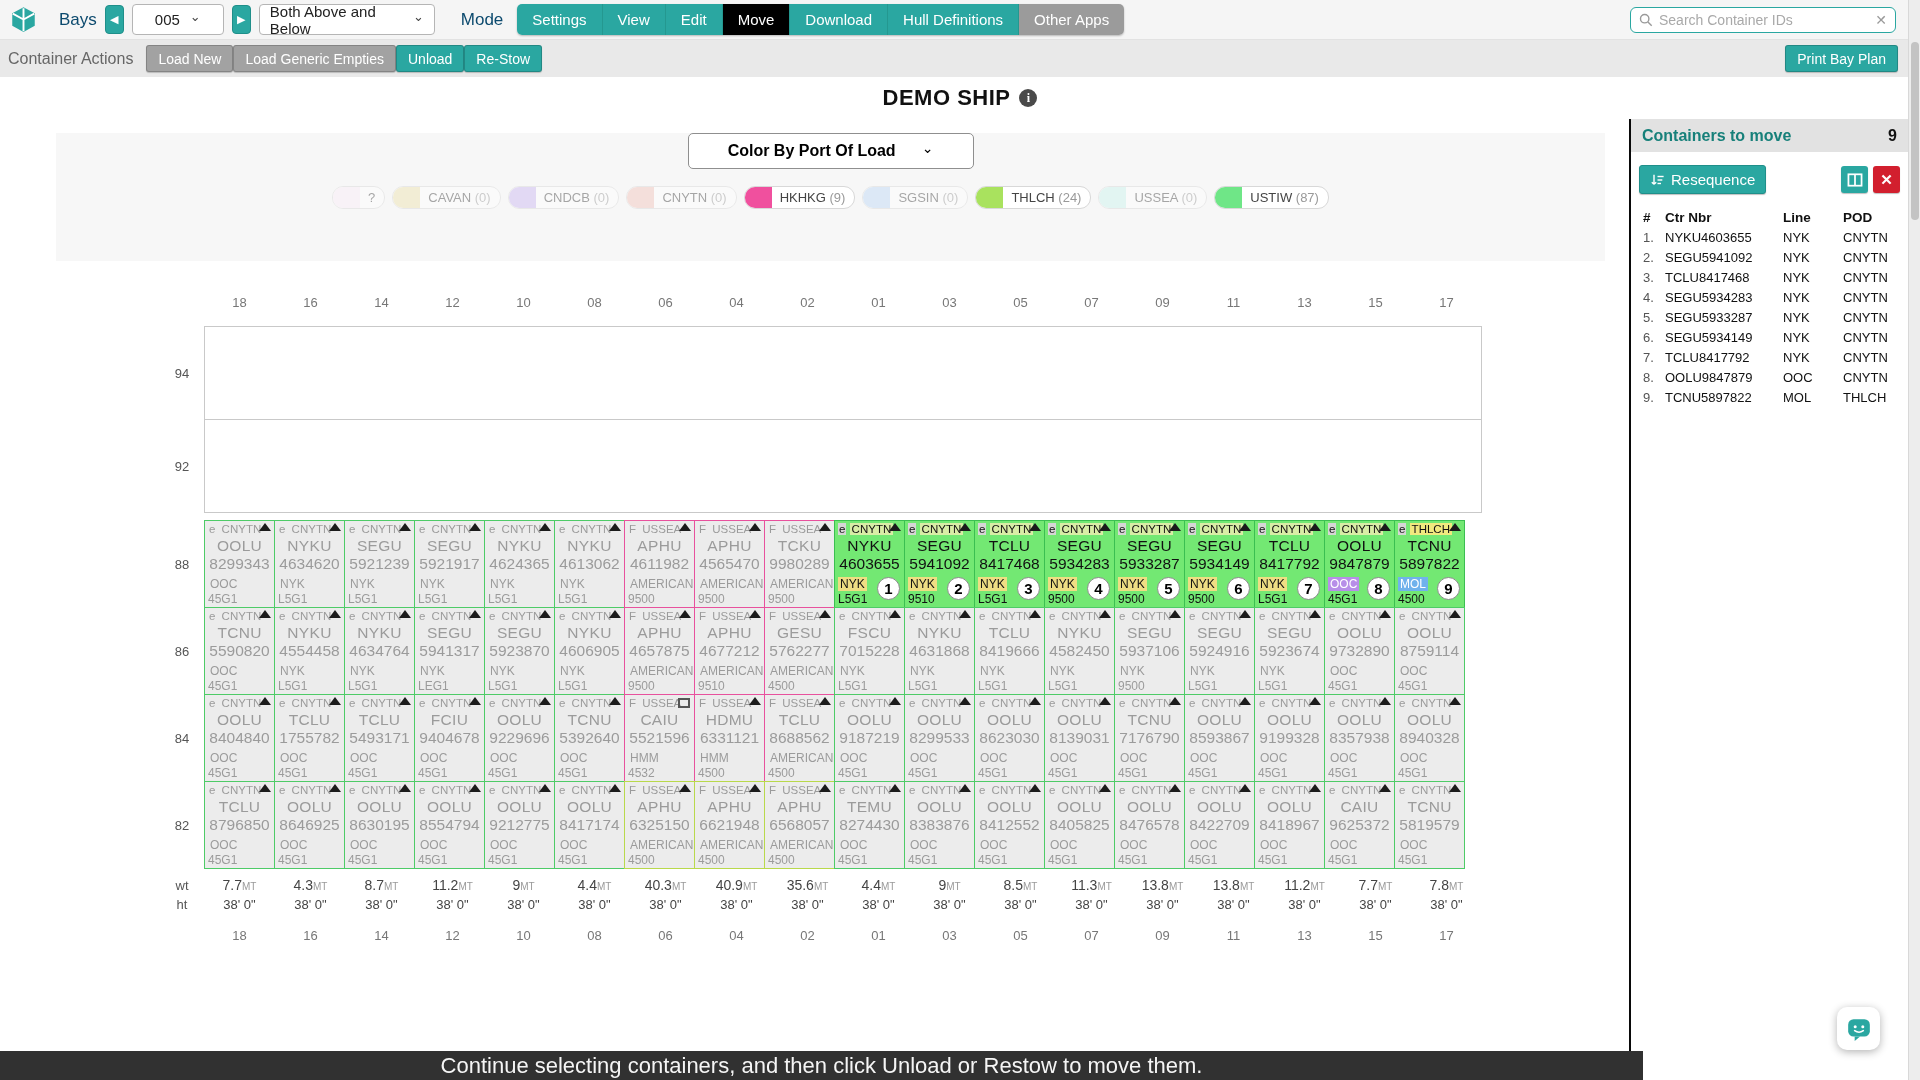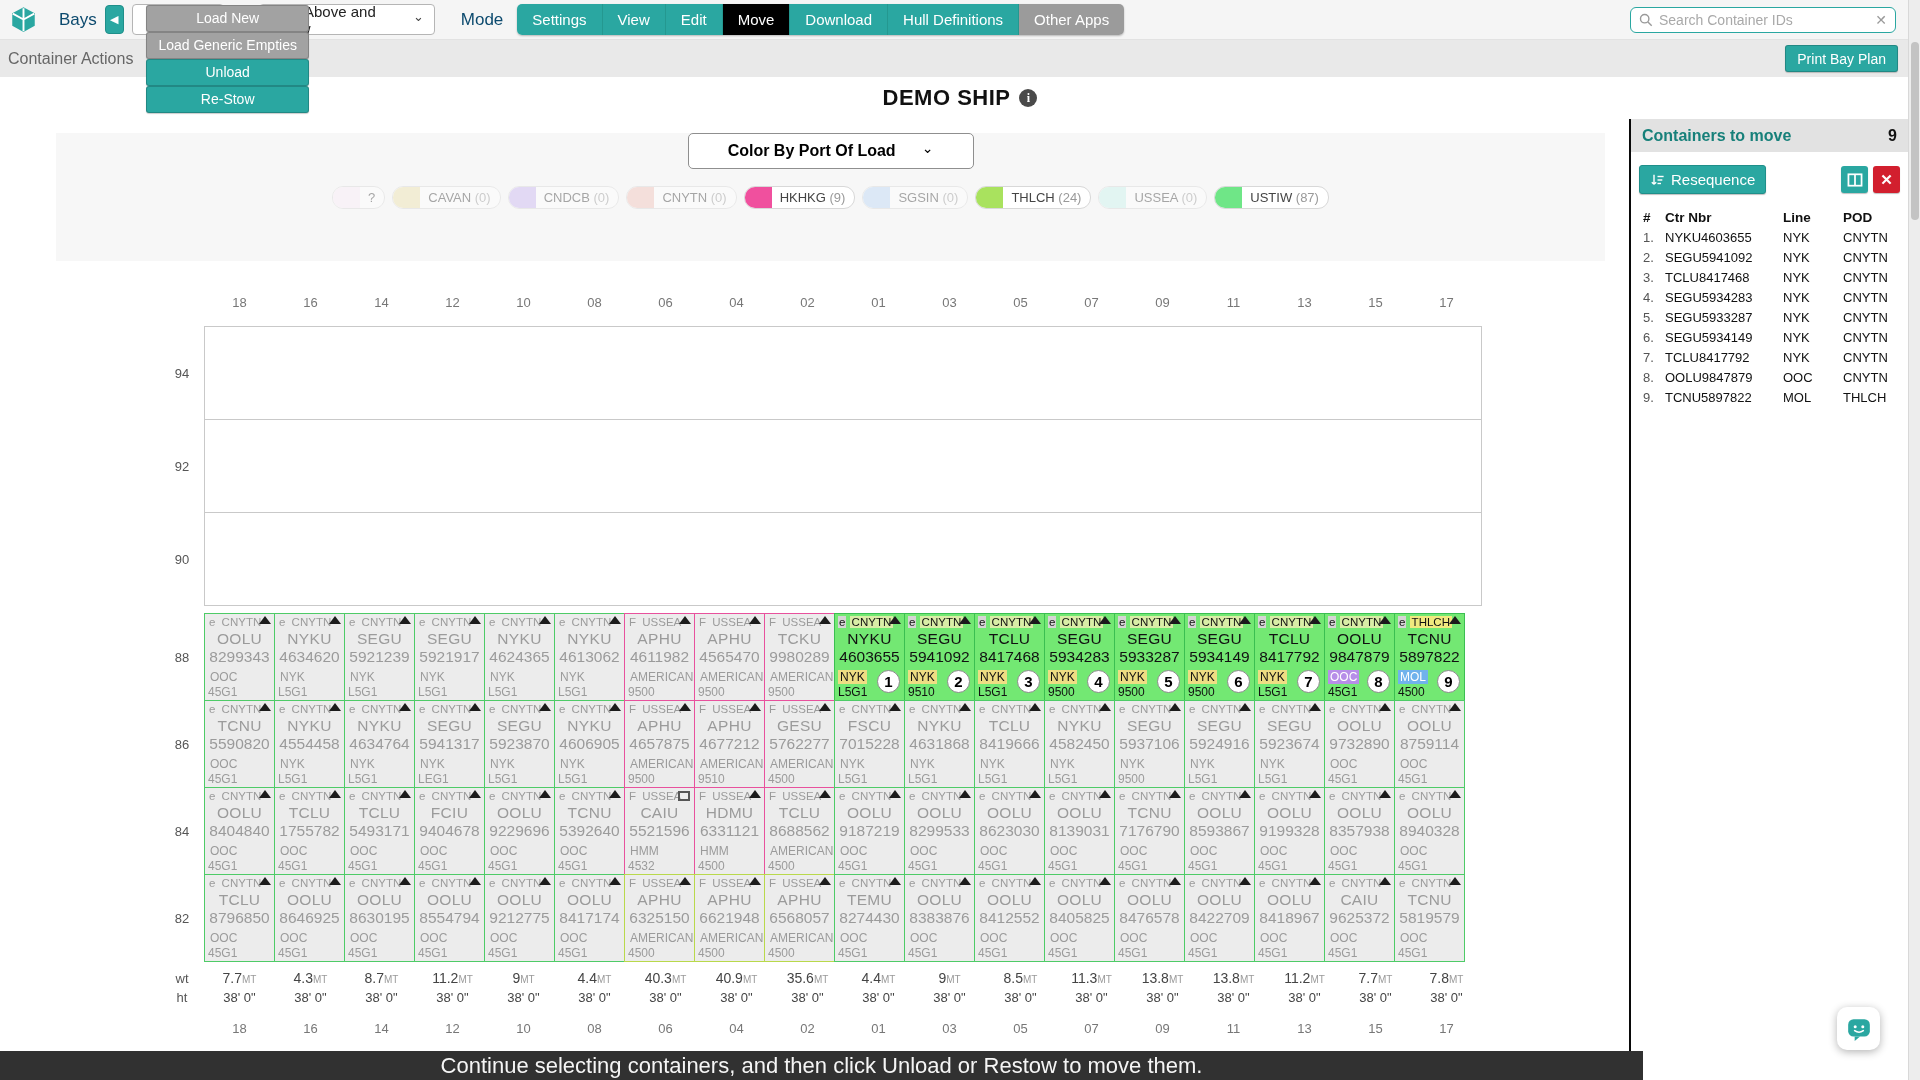--- a/index.html
+++ b/index.html
@@ -186,21 +186,21 @@
       <circle cx="6.5" cy="6.5" r="4.8" fill="none" stroke="#9a9a9a" stroke-width="1.6"></circle>
       <line x1="10.2" y1="10.2" x2="14.5" y2="14.5" stroke="#9a9a9a" stroke-width="1.6"></line>
     </svg>
     <input type="text" placeholder="Search Container IDs" style="">
     <span class="search-x">✕</span>
   </div>
 </div>
 
 <div class="actionsbar">
   <span class="actions-label">Container Actions</span>
-  <span style="display:flex; flex-direction:column;">
+  <span style="display:flex; ">
       <button class="act-btn gray">Load New</button>
       <button class="act-btn gray">Load Generic Empties</button>
       <button class="act-btn teal">Unload</button>
       <button class="act-btn teal">Re-Stow</button>
     </span>
   <button class="act-btn teal print-btn">Print Bay Plan</button>
 </div>
 
 <div class="titlerow">
   <span class="title">DEMO SHIP</span>
@@ -276,24 +276,20 @@
           <span class="n">15</span>
           <span class="n">17</span>
         </div>
       <div id="emptyrows">
           <div class="emptyrow">
             <span class="lbl">94</span>
             <div class="box"></div>
           </div>
           <div class="emptyrow">
             <span class="lbl">92</span>
-            <div class="box"></div>
-          </div>
-          <div class="emptyrow">
-            <span class="lbl">90</span>
             <div class="box"></div>
           </div>
         </div>
       <div class="cargorows" id="cargorows">
           <div class="cargorow">
             <span class="lbl">88</span>
             <div class="cell" style="border-color: rgb(78, 203, 103);">
               <div class="r1"><span class="flag">e</span> <span class="pod">CNYTN</span></div>
               <span class="tri"></span>
               <div class="owner">OOLU</div>

